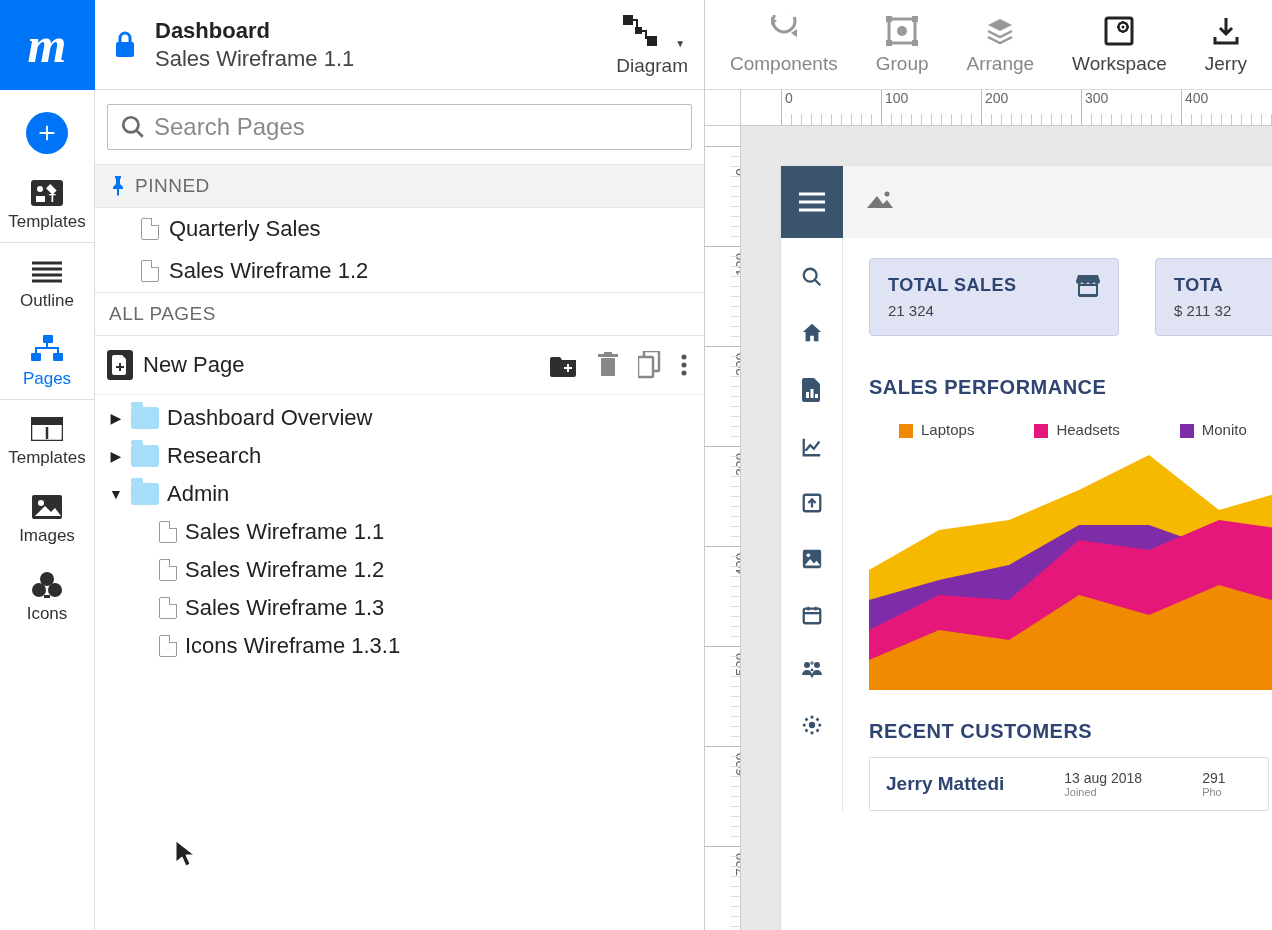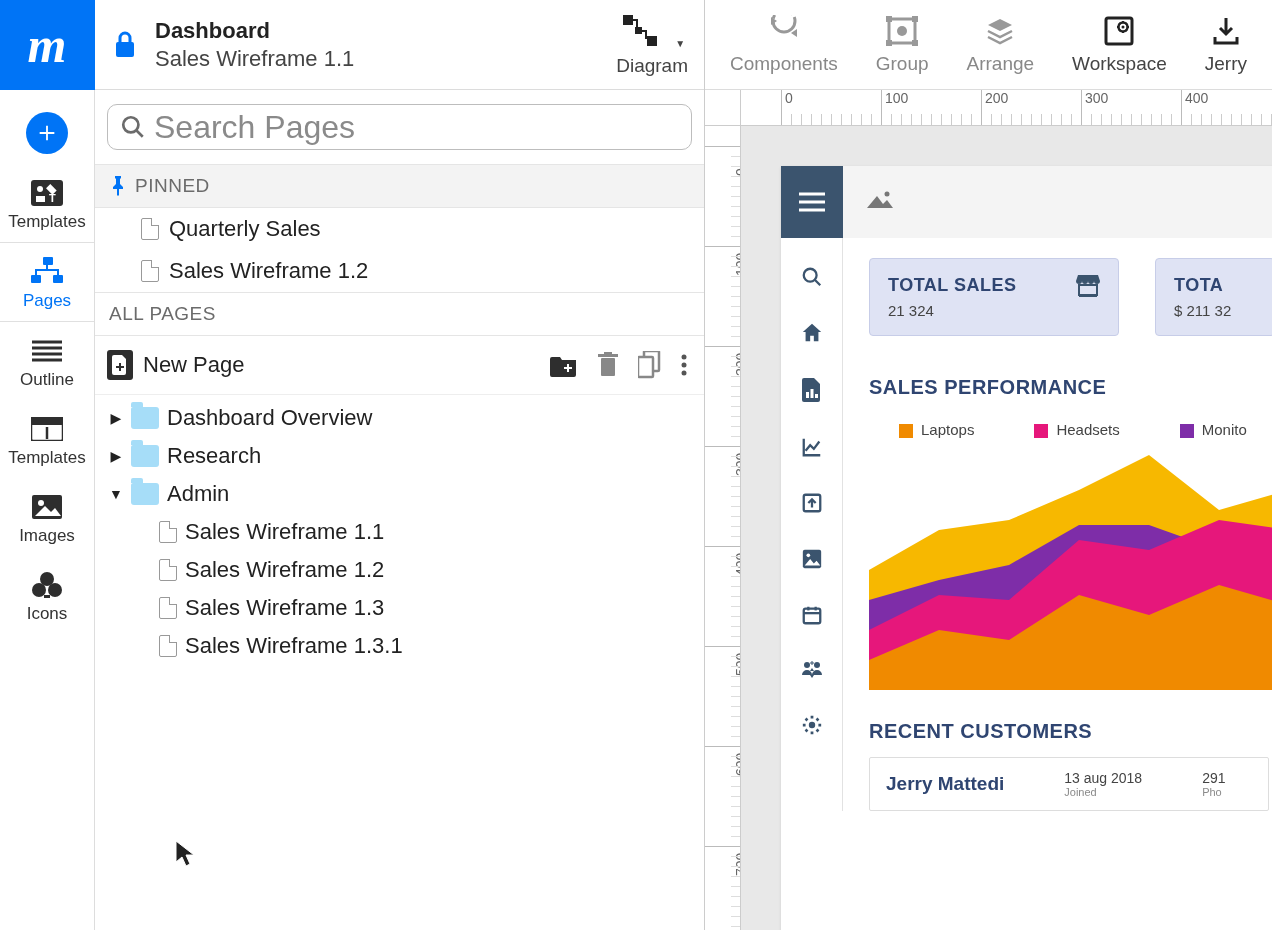--- a/index.html
+++ b/index.html
@@ -24,21 +24,21 @@
 .topbar-titles .t1 { font-size: 22px; font-weight: 600; color: #222; }
 .topbar-titles .t2 { font-size: 22px; font-weight: 400; color: #444; margin-top: 2px; }
 .tool { display:flex; flex-direction:column; align-items:center; gap:6px; color:#444; cursor:pointer; }
 .tool.dim { color:#888; }
 .tool .tlabel { font-size: 19px; }
 .tool .dd { font-size: 10px; margin-left:4px; }
 .toolrow { display:flex; align-items:flex-end; gap:8px;}
 
 .pages-panel { flex:1; display:flex; flex-direction:column; }
 .search-wrap { padding: 14px 12px; }
-.search { width: 100%; height: 46px; border: 1px solid #bdbdbd; border-radius: 10px; display:flex; align-items:center; padding: 0 12px; color:#8a8a8a; font-size: 32px; }
+.search { width: 100%; height: 46px; border: 1px solid #bdbdbd; border-radius: 2px; display:flex; align-items:center; padding: 0 12px; color:#8a8a8a; font-size: 24px; }
 .search svg { margin-right: 8px; }
 .section-head { background: #f3f3f3; border-top: 1px solid #e5e5e5; border-bottom: 1px solid #e5e5e5; padding: 10px 14px; display:flex; align-items:center; gap: 8px; color:#6b6b6b; font-size: 19px; letter-spacing: 0.5px; }
 .section-head.plain { background:#fff; border-top: 1px solid #e5e5e5; border-bottom: 1px solid #e5e5e5; }
 .pin-row { display:flex; align-items:center; gap: 10px; padding: 8px 20px; font-size: 22px; color:#222; }
 .file-ico { width: 18px; height: 22px; border: 1.5px solid #999; border-radius: 2px; position: relative; background:#fff; }
 .file-ico::before { content:""; position:absolute; top:-1px; right:-1px; width:7px; height:7px; background:#fff; border-left:1.5px solid #999; border-bottom:1.5px solid #999; }
 .newpage-row { display:flex; align-items:center; padding: 14px 16px 14px 12px; border-bottom: 1px solid #eee; }
 .newpage-row .np-ico { width:26px; height:30px; background:#2e2e2e; border-radius:3px; display:flex; align-items:center; justify-content:center; color:#fff; font-weight:700; }
 .newpage-row .np-label { font-size: 22px; margin-left: 10px; }
 .newpage-row .spacer { flex:1; }
@@ -110,38 +110,38 @@
           <svg width="34" height="28" viewBox="0 0 34 28">
             <rect x="1" y="1" width="32" height="26" rx="3" fill="#2e2e2e"></rect>
             <circle cx="10" cy="10" r="3" fill="#fff"></circle>
             <rect x="17" y="7" width="9" height="6" fill="#fff" transform="rotate(45 21 10)"></rect>
             <rect x="6" y="17" width="9" height="6" fill="#fff"></rect>
             <text x="19" y="23" fill="#fff" font-size="11" font-weight="700">T</text>
           </svg>
         </div>
       <div class="lbl">Templates</div>
     </div>
+    <div class="rail-item">
+      <div class="ico">
+          <svg width="30" height="22">
+            <path stroke="#2e2e2e" stroke-width="3" d="M0 2h30M0 8h30M0 14h30M0 20h30"></path>
+          </svg>
+        </div>
+      <div class="lbl">Outline</div>
+    </div>
     <div class="rail-item active bordered">
       <div class="ico">
           <svg width="36" height="30" viewBox="0 0 36 30">
             <rect x="14" y="0" width="10" height="8" rx="1" fill="#0074F6"></rect>
             <rect x="2" y="18" width="10" height="8" rx="1" fill="#0074F6"></rect>
             <rect x="24" y="18" width="10" height="8" rx="1" fill="#0074F6"></rect>
             <path d="M18 8v5 M7 18v-5h22v5 M18 13h0" stroke="#0074F6" stroke-width="2" fill="none"></path>
           </svg>
         </div>
       <div class="lbl">Pages</div>
-    </div>
-    <div class="rail-item">
-      <div class="ico">
-          <svg width="30" height="22">
-            <path stroke="#2e2e2e" stroke-width="3" d="M0 2h30M0 8h30M0 14h30M0 20h30"></path>
-          </svg>
-        </div>
-      <div class="lbl">Outline</div>
     </div>
     <div class="rail-item">
       <div class="ico">
           <svg width="32" height="24">
             <rect x="0" y="0" width="32" height="24" rx="2" fill="none" stroke="#2e2e2e" stroke-width="2.5"></rect>
             <rect x="0" y="0" width="32" height="8" fill="#2e2e2e"></rect>
             <line x1="16" y1="10" x2="16" y2="22" stroke="#2e2e2e" stroke-width="2.5"></line>
           </svg>
         </div>
       <div class="lbl">Templates</div>
@@ -280,21 +280,21 @@
           <div class="tree-row indent1">
             <span class="file-ico"></span>
             <span>Sales Wireframe 1.2</span>
           </div>
           <div class="tree-row indent1">
             <span class="file-ico"></span>
             <span>Sales Wireframe 1.3</span>
           </div>
           <div class="tree-row indent1">
             <span class="file-ico"></span>
-            <span>Sales Wireframe 1.3.1</span>
+            <span>Icons Wireframe 1.3.1</span>
           </div>
         </div>
     </div>
     <div class="cursor-arrow">
       <svg width="22" height="28" viewBox="0 0 22 28">
           <path d="M1 1 L1 22 L7 17 L11 26 L15 24 L11 15 L19 15 Z" fill="#222" stroke="#fff" stroke-width="1"></path>
         </svg>
     </div>
   </div>
 

